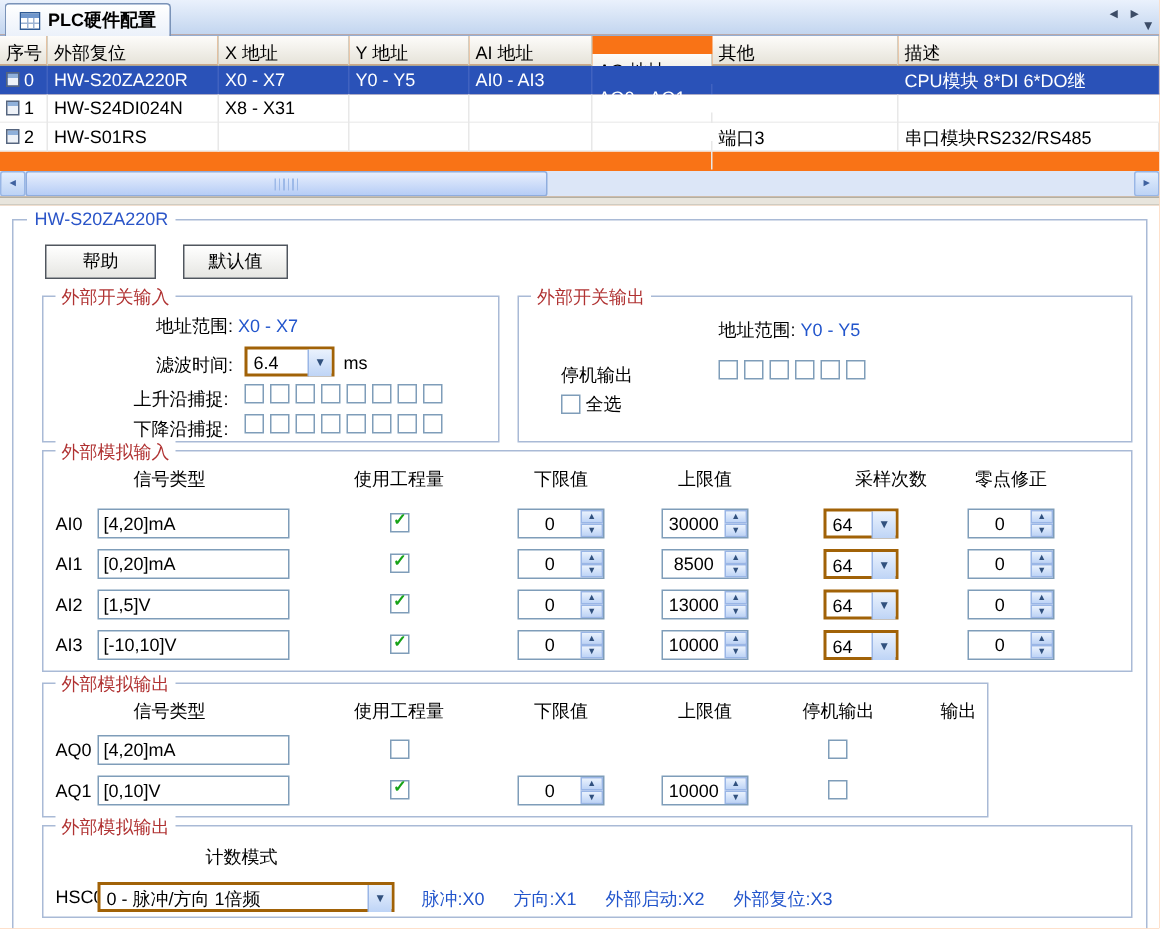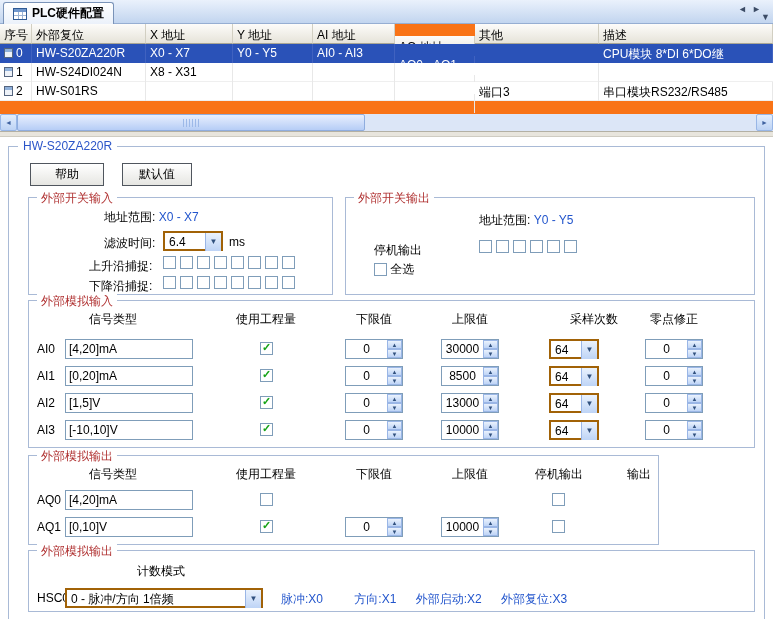--- a/index.html
+++ b/index.html
@@ -366,21 +366,21 @@
 
     <div class="grp" style="left:28px;top:413px;width:727px;height:62px">
       <span class="leg">外部模拟输出</span>
       <div class="lbl" style="left:108px;top:12px">计数模式</div>
       <div class="lbl" style="left:8px;top:40px">HSC0</div>
       <div class="combo" style="left:36px;top:37px;width:198px">
         <span class="combo-val">0 - 脉冲/方向 1倍频</span>
         <span class="combo-btn">▼</span>
       </div>
       <div class="lbl blue" style="left:252px;top:40px">
-        <span style="margin-right:28px">脉冲:X0</span>
+        <span style="margin-right:16px">脉冲:X0</span>
         <span style="margin-right:16px">方向:X1</span>
         <span style="margin-right:16px">外部启动:X2</span>
         <span>外部复位:X3</span>
       </div>
     </div>
 
   </div>
 </div>
 
 </body></html>

